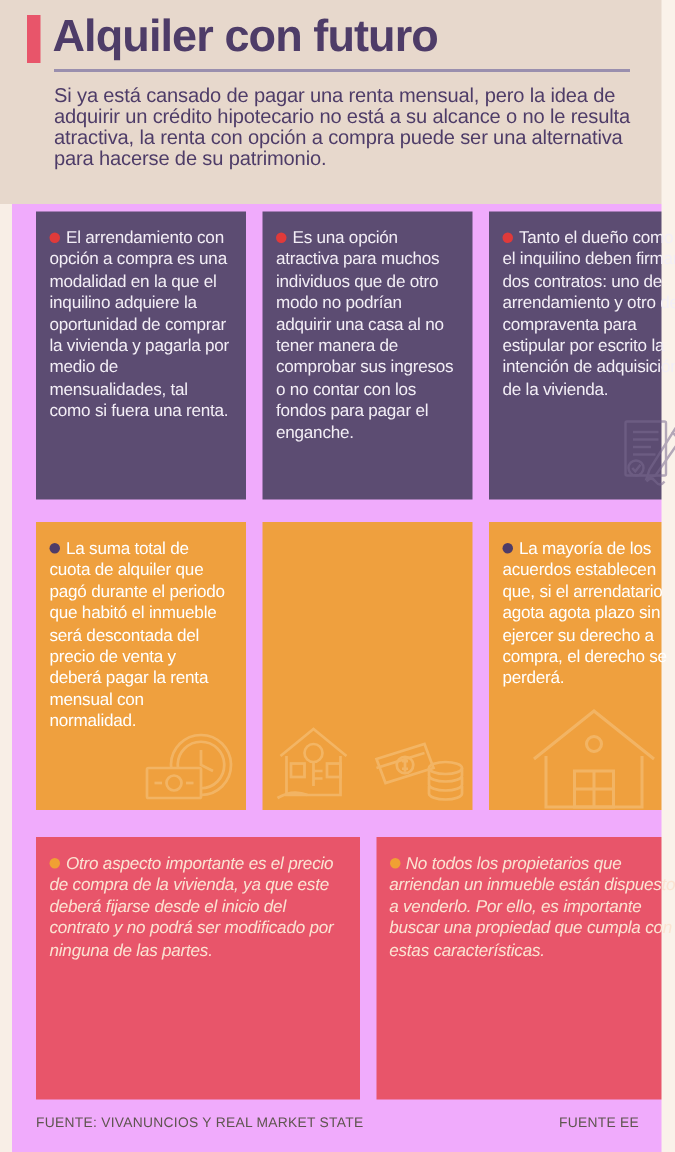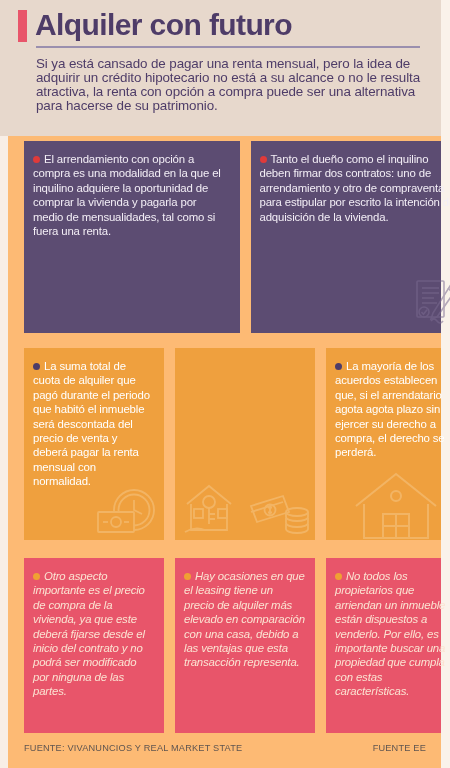--- a/index.html
+++ b/index.html
@@ -13,21 +13,21 @@
   body {
     font-family: "Liberation Sans", sans-serif;
     background: #f7ece2;
     position: relative;
   }
 
   
   .page {
     position: absolute;
     inset: 0;
-    background: #fdba74;
+    background: #f0abfc;
   }
   .page::before {
     content: "";
     position: absolute;
     left: 0; top: 0; bottom: 0;
     width: 8px;
     background: #f8eee6;
   }
   .page::after {
     content: "";
@@ -180,20 +180,23 @@
   </div>
 
   <div class="grid">
 
     <div class="row r1">
 
       <div class="card purple">
         <div class="card-text"><span class="bullet red"></span><span>El arrendamiento con opción a compra es una modalidad en la que el inquilino adquiere la oportunidad de comprar la vivienda y pagarla por medio de mensualidades, tal como si fuera una renta.</span></div>
       </div>
 
+      <div class="card purple">
+        <div class="card-text"><span class="bullet red"></span><span>Es una opción atractiva para muchos individuos que de otro modo no podrían adquirir una casa al no tener manera de comprobar sus ingresos o no contar con los fondos para pagar el enganche.</span></div>
+      </div>
 
       <div class="card purple">
         <div class="card-text"><span class="bullet red"></span><span>Tanto el dueño como el inquilino deben firmar dos contratos: uno de arrendamiento y otro de compraventa para estipular por escrito la intención de adquisición de la vivienda.</span></div>
         <div class="deco deco-contract">
           <svg width="56" height="54" viewBox="0 0 56 54" fill="none" stroke="#7a6a90" stroke-width="1.6">
             <rect x="13" y="4" width="27" height="36" rx="1"></rect>
             <line x1="18" y1="11" x2="35" y2="11"></line>
             <line x1="18" y1="16" x2="35" y2="16"></line>
             <line x1="18" y1="21" x2="30" y2="21"></line>
             <line x1="18" y1="26" x2="33" y2="26"></line>
@@ -266,23 +269,20 @@
       </div>
 
     </div>
 
     <div class="row r3">
 
       <div class="card pink">
         <div class="card-text"><span class="bullet orange"></span><span>Otro aspecto importante es el precio de compra de la vivienda, ya que este deberá fijarse desde el inicio del contrato y no podrá ser modificado por ninguna de las partes.</span></div>
       </div>
 
-      <div class="card pink">
-        <div class="card-text"><span class="bullet orange"></span><span>Hay ocasiones en que el leasing tiene un precio de alquiler más elevado en comparación con una casa, debido a las ventajas que esta transacción representa.</span></div>
-      </div>
 
       <div class="card pink">
         <div class="card-text"><span class="bullet orange"></span><span>No todos los propietarios que arriendan un inmueble están dispuestos a venderlo. Por ello, es importante buscar una propiedad que cumpla con estas características.</span></div>
       </div>
 
     </div>
 
   </div>
 
   <div class="footer">

